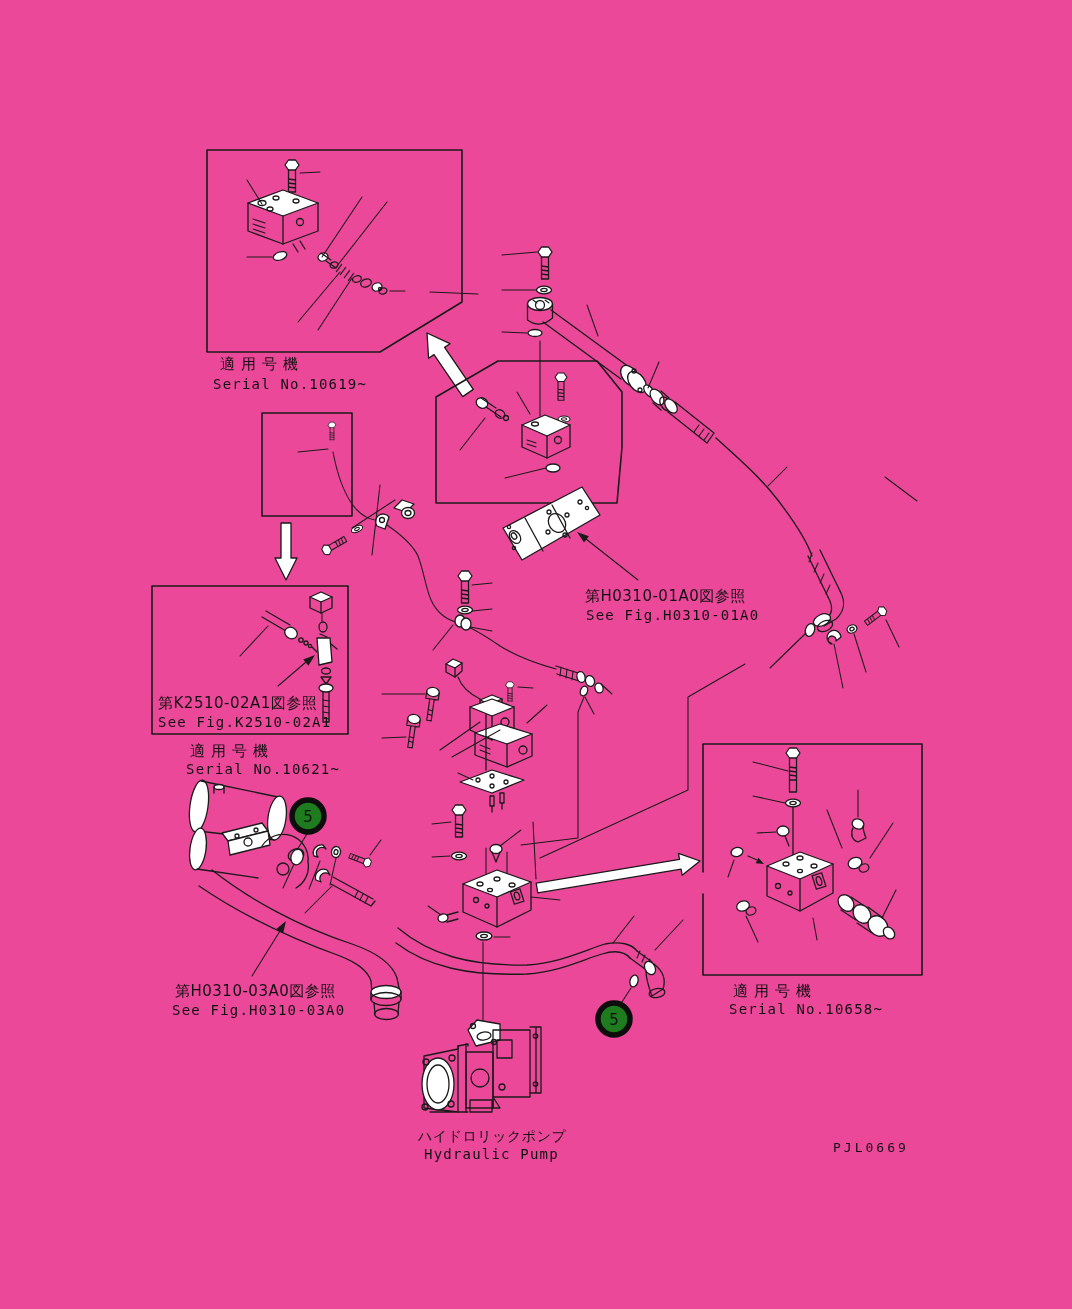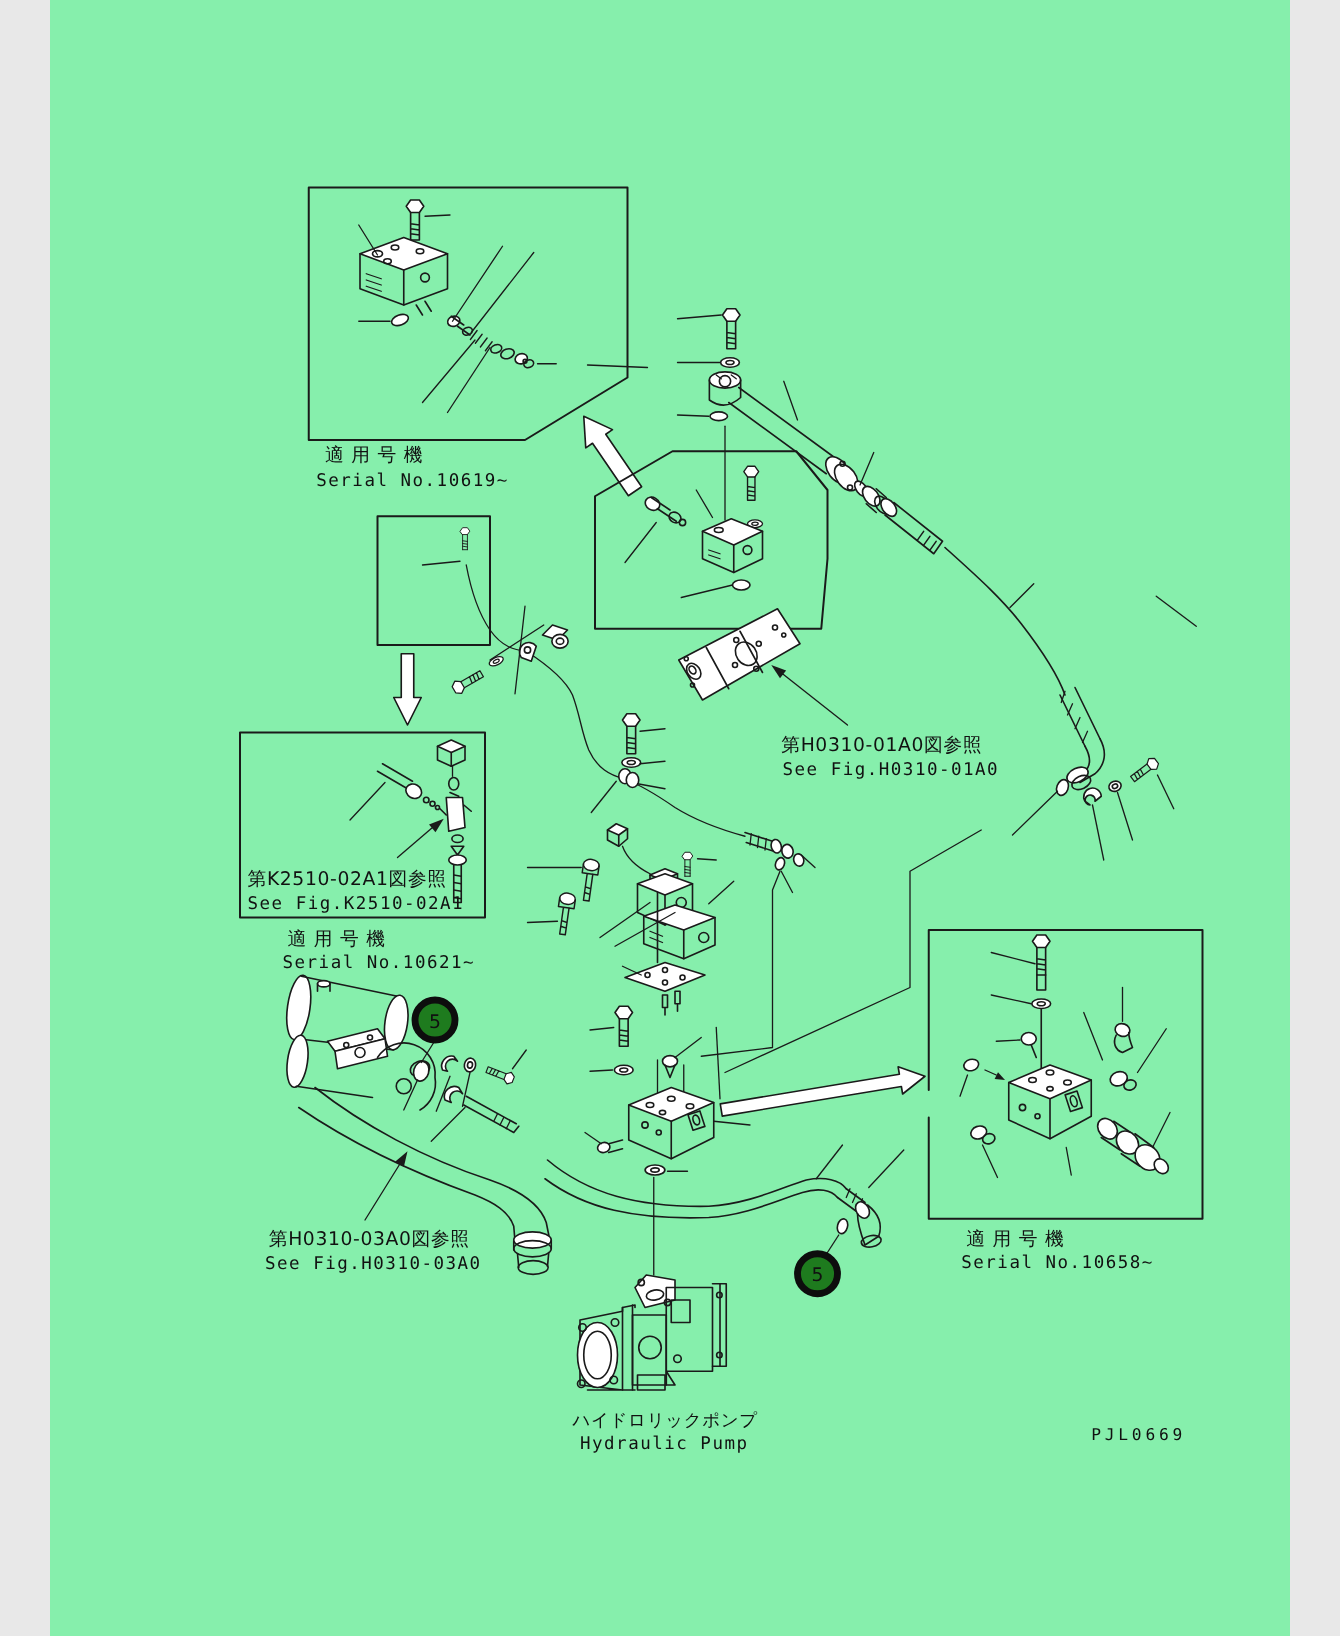--- a/index.html
+++ b/index.html
@@ -1,16 +1,16 @@
 <!DOCTYPE html>
 <html><head>
 <meta charset="utf-8">
 <style>
   html,body{margin:0;padding:0;background:#e8e8e8;}
-  #stage{position:relative;width:992px;height:1309px;background:#86efac;margin:0 auto;
+  #stage{position:relative;width:1072px;height:1309px;background:#ec4899;margin:0 auto;
          font-family:"DejaVu Sans",sans-serif;}
   svg{position:absolute;left:0;top:0;}
   .ln{fill:none;stroke:#1a1a1a;stroke-width:1.3;stroke-linecap:round;stroke-linejoin:round;}
   .thin{stroke-width:1.05;}
   .box{stroke-width:1.6;}
   .fw{fill:#ffffff;}
   .fk{fill:#1a1a1a;stroke:none;}
   text{fill:#111111;}
   .t-en{font-family:"DejaVu Sans Mono",monospace;font-size:14px;letter-spacing:1.2px;}
   .t-jp{font-family:"DejaVu Sans",sans-serif;font-size:15px;letter-spacing:6px;}

